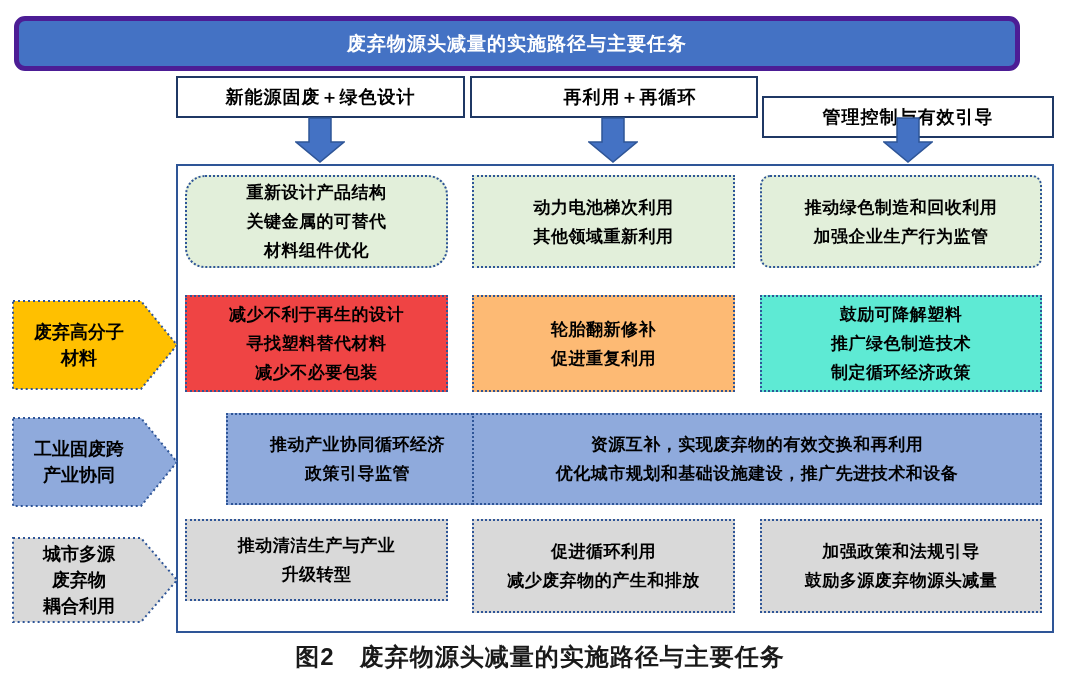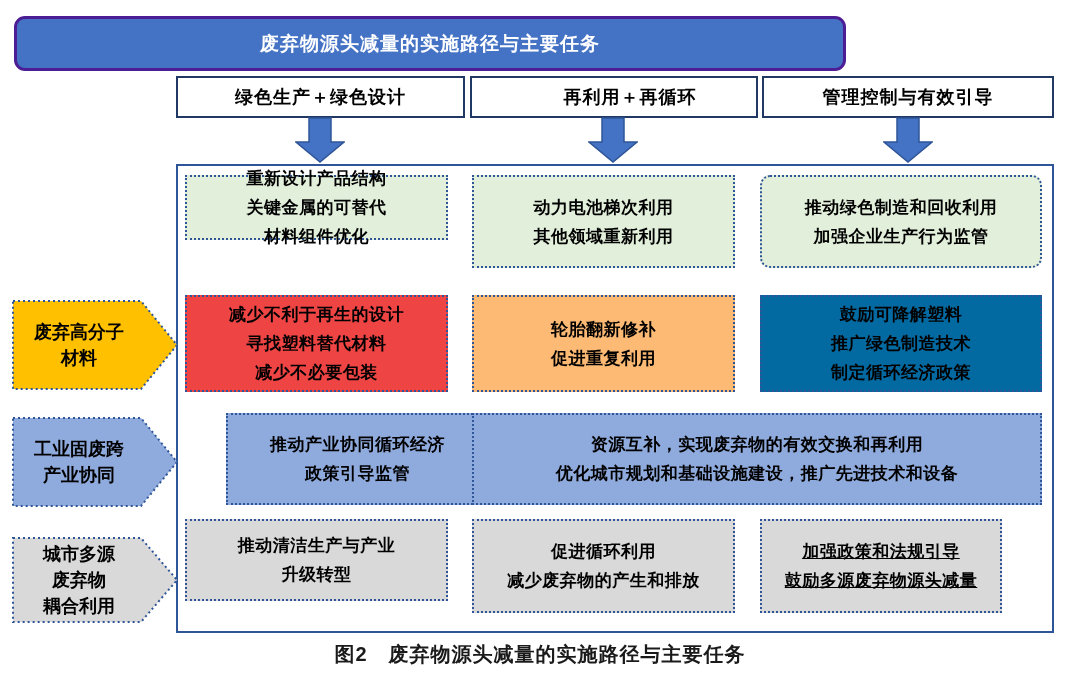--- a/index.html
+++ b/index.html
@@ -10,22 +10,22 @@
   .canvas {
     position: relative;
     width: 1080px;
     height: 675px;
     background: #ffffff;
     overflow: hidden;
   }
   .banner {
     position: absolute;
     left: 14px; top: 16px;
-    width: 832px; height: 55px;
-    border: 3px solid #4c1d95;
+    width: 1006px; height: 55px;
+    border: 5px solid #4c1d95;
     border-radius: 11px;
     display: flex; align-items: center; justify-content: center;
     color: #ffffff;
     font-size: 19px; font-weight: bold;
     letter-spacing: 1px;
   }
   .col-header {
     position: absolute;
     top: 76px; height: 42px;
     background: #ffffff;
@@ -64,41 +64,41 @@
     line-height: 29px;
     color: #000000;
     white-space: pre-line;
     letter-spacing: 0.5px;
   }
   .caption {
     position: absolute;
     left: 0; top: 641px;
     width: 100%;
     text-align: center;
-    font-size: 20px; font-weight: bold;
+    font-size: 24px; font-weight: bold;
     color: #1a1a1a;
     letter-spacing: 1px;
   }
 </style>
 </head>
 <body>
 
 <div class="canvas">
 
   <div class="banner" style="background: rgb(68, 114, 196);">
     <span>废弃物源头减量的实施路径与主要任务</span>
   </div>
 
   <div class="col-header" style="left:176px;width:289px;">
-    <span>绿色生产＋绿色设计</span>
+    <span>新能源固废＋绿色设计</span>
   </div>
   <div class="col-header" style="left:470px;width:288px;padding-left:32px;">
     <span>再利用＋再循环</span>
   </div>
-  <div class="col-header" style="left:762px;width:292px;">
+  <div class="col-header" style="left:762px;width:292px;margin-top:20px;">
     <span>管理控制与有效引导</span>
   </div>
 
   <svg class="down-arrow" style="left:295px;" viewBox="0 0 50 46">
     <polygon points="14,1 36,1 36,25 49,25 25,45 1,25 14,25" stroke-width="1.5" fill="#4472C4" stroke="#2E5597"></polygon>
   </svg>
   <svg class="down-arrow" style="left:588px;" viewBox="0 0 50 46">
     <polygon points="14,1 36,1 36,25 49,25 25,45 1,25 14,25" stroke-width="1.5" fill="#4472C4" stroke="#2E5597"></polygon>
   </svg>
   <svg class="down-arrow" style="left:883px;" viewBox="0 0 50 46">
@@ -123,44 +123,44 @@
   </div>
   <div class="cat-label" style="top:537px;height:86px;">
     <svg width="166" height="86" viewBox="0 0 166 86">
       <polygon points="1,1 129,1 165,43 129,85 1,85" stroke="#2E5597" stroke-width="2" stroke-dasharray="2,3" fill="#D9D9D9"></polygon>
     </svg>
     <div class="cat-text">城市多源
 废弃物
 耦合利用</div>
   </div>
 
-  <div class="cell" style="left: 185px; top: 175px; width: 263px; height: 65px; background: rgb(226, 239, 218);">重新设计产品结构
+  <div class="cell" style="left: 185px; top: 175px; width: 263px; height: 93px; background: rgb(226, 239, 218); border-radius: 20px;">重新设计产品结构
 关键金属的可替代
 材料组件优化</div>
   <div class="cell" style="left: 472px; top: 175px; width: 263px; height: 93px; background: rgb(226, 239, 218);">动力电池梯次利用
 其他领域重新利用</div>
   <div class="cell" style="left: 760px; top: 175px; width: 282px; height: 93px; background: rgb(226, 239, 218); border-radius: 10px;">推动绿色制造和回收利用
 加强企业生产行为监管</div>
 
   <div class="cell" style="left: 185px; top: 295px; width: 263px; height: 97px; background: #ef4444;">减少不利于再生的设计
 寻找塑料替代材料
 减少不必要包装</div>
   <div class="cell" style="left: 472px; top: 295px; width: 263px; height: 97px; background: #fdba74;">轮胎翻新修补
 促进重复利用</div>
-  <div class="cell" style="left: 760px; top: 295px; width: 282px; height: 97px; background: #0369a1;">鼓励可降解塑料
+  <div class="cell" style="left: 760px; top: 295px; width: 282px; height: 97px; background: #5eead4;">鼓励可降解塑料
 推广绿色制造技术
 制定循环经济政策</div>
 
   <div class="cell" style="left: 185px; top: 413px; width: 263px; height: 92px; background: rgb(143, 170, 220); margin-left: 41px;">推动产业协同循环经济
 政策引导监管</div>
   <div class="cell" style="left: 472px; top: 413px; width: 570px; height: 92px; background: rgb(143, 170, 220);">资源互补，实现废弃物的有效交换和再利用
 优化城市规划和基础设施建设，推广先进技术和设备</div>
 
   <div class="cell" style="left: 185px; top: 519px; width: 263px; height: 82px; background: rgb(217, 217, 217);">推动清洁生产与产业
 升级转型</div>
   <div class="cell" style="left: 472px; top: 519px; width: 263px; height: 94px; background: rgb(217, 217, 217);">促进循环利用
 减少废弃物的产生和排放</div>
-  <div class="cell" style="left: 760px; top: 519px; width: 242px; height: 94px; background: rgb(217, 217, 217); text-decoration: underline;">加强政策和法规引导
+  <div class="cell" style="left: 760px; top: 519px; width: 282px; height: 94px; background: rgb(217, 217, 217);">加强政策和法规引导
 鼓励多源废弃物源头减量</div>
 
   <div class="caption">图2　废弃物源头减量的实施路径与主要任务</div>
 
 </div>
 
 </body></html>

